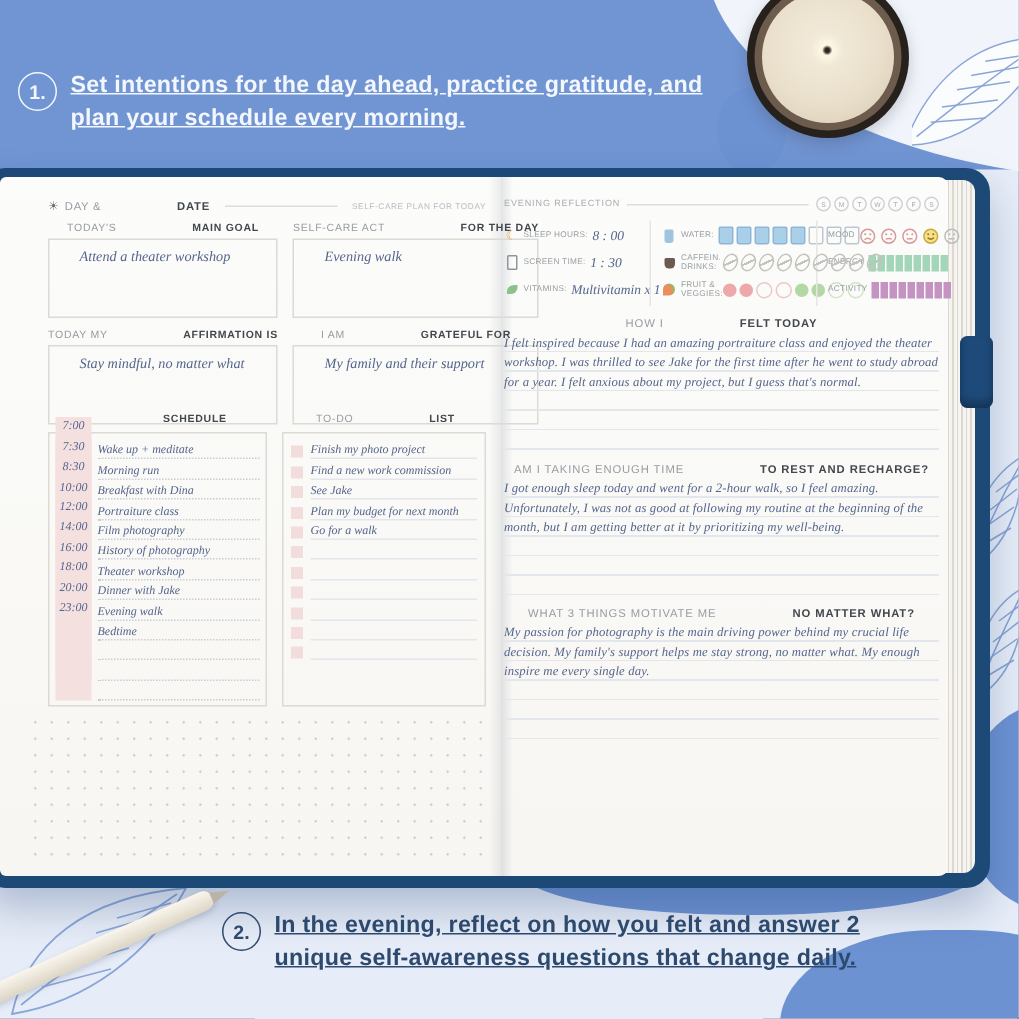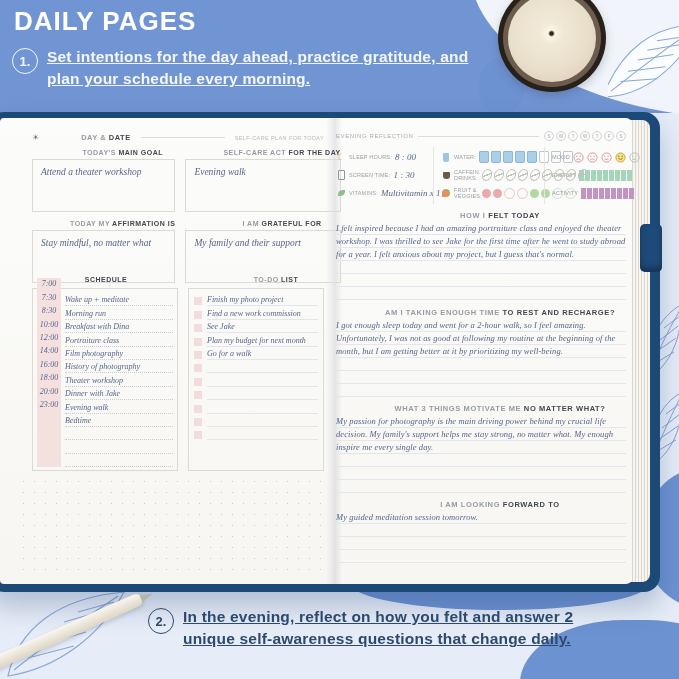--- a/index.html
+++ b/index.html
@@ -46,34 +46,34 @@
     background:repeating-linear-gradient(to right,#f5f4f0 0 2px,#dcd8d0 2px 3px);}
   .sheet{position:absolute;left:12px;top:6px;width:632px;height:466px;border-radius:4px 6px 6px 4px;
     background:linear-gradient(#fcfcfa,#f7f6f3);}
   .spine{position:absolute;left:326px;top:0;width:16px;height:466px;
     background:linear-gradient(to right,rgba(0,0,0,0),rgba(80,90,110,.10) 48%,rgba(80,90,110,.14) 52%,rgba(0,0,0,0));}
   .penloop{position:absolute;left:652px;top:112px;width:22px;height:48px;background:#1e4a7a;
     border-radius:5px;box-shadow:inset 0 -4px 6px rgba(0,0,0,.3);}
 
   
   .lbl{font-size:7px;letter-spacing:.5px;text-align:center;white-space:nowrap;}
-  .lbl .n{color:#979ca2;font-weight:700;margin-left:38px;}
-  .lbl .b{color:#43484e;font-weight:700;}
+  .lbl .n{color:#979ca2;font-weight:400;}
+  .lbl .b{color:#43484e;font-weight:700;margin-left:48px;}
   .hand{font-family:Liberation Serif, serif;font-style:italic;color:#55658c;}
 
   
   .lp-header{position:absolute;left:32px;top:15px;width:292px;display:flex;align-items:center;gap:4px;}
   .lp-header .dd{font-size:7.5px;letter-spacing:.5px;}
   .lp-header .rule{flex:1;border-top:1px solid #dedcd6;margin:0 6px;}
   .lp-note{font-size:5.5px;color:#b7bcc2;letter-spacing:.4px;}
   .sun{font-size:8px;color:#6a6f75;line-height:1;}
   .boxgrid{position:absolute;left:32px;top:31px;width:292px;display:grid;
     grid-template-columns:1fr 1fr;gap:8px 10px;}
   .cell .lbl{margin-bottom:3px;}
-  .cell .vbox{border:1px solid #dbdad4;height:44px;padding:7px 6px 0 8px;font-size:9.5px;}
+  .cell .vbox{border:1px solid #dbdad4;height:44px;padding:7px 6px 0 20px;font-size:9.5px;}
   .coltitles{position:absolute;left:32px;top:158px;width:292px;display:grid;grid-template-columns:148px 1fr;gap:10px;}
   .schedbox{position:absolute;left:32px;top:170px;width:146px;height:183px;border:1px solid #dbdad4;
     padding:4px 4px 0 4px;box-sizing:border-box;}
   .todobox{position:absolute;left:188px;top:170px;width:136px;height:183px;border:1px solid #dbdad4;
     padding:4px 5px 0 5px;box-sizing:border-box;}
   .srow{display:flex;align-items:flex-end;height:13.4px;gap:4px;}
   .stime{flex:0 0 24px;background:#f5e0e0;height:28px;font-size:8px;text-align:center;line-height:11px;}
   .sact{flex:1;font-size:8px;line-height:11px;border-bottom:1px dotted #c8cdd6;white-space:nowrap;overflow:hidden;}
   .trow{display:flex;align-items:flex-end;height:13.4px;gap:5px;}
   .tchk{flex:0 0 8px;height:8px;background:#f3dcdc;margin-bottom:1px;}
@@ -128,21 +128,20 @@
   .pen:after{content:"";position:absolute;right:-12px;top:2.5px;width:0;height:0;
     border-left:13px solid #b9b4a8;border-top:4px solid rgba(0,0,0,0);border-bottom:4px solid rgba(0,0,0,0);}
 </style>
 </head>
 <body>
 
 <div id="stage">
 
   <div class="banner"></div>
   <div class="white-wave"></div>
-  <div class="title">DAILY PAGES</div>
   <div class="step step1">
     <div class="step-circle">1.</div>
     <div class="step-text">Set intentions for the day ahead, practice gratitude, and plan your schedule every morning.</div>
   </div>
 
   <div class="blob blob-candle"></div>
   <div class="blob blob-right"></div>
   <div class="blob blob-bottom"></div>
   <div class="blob blob-corner"></div>
 
@@ -491,24 +490,20 @@
         <div class="qblock">
           <div class="qh lbl"><span class="n">AM I TAKING ENOUGH TIME </span><span class="b">TO REST AND RECHARGE?</span></div>
           <div class="ansbox h78 hand">I got enough sleep today and went for a 2-hour walk, so I feel amazing. Unfortunately, I was not as good at following my routine at the beginning of the month, but I am getting better at it by prioritizing my well-being.</div>
         </div>
 
         <div class="qblock">
           <div class="qh lbl"><span class="n">WHAT 3 THINGS MOTIVATE ME </span><span class="b">NO MATTER WHAT?</span></div>
           <div class="ansbox h78 hand">My passion for photography is the main driving power behind my crucial life decision. My family's support helps me stay strong, no matter what. My enough inspire me every single day.</div>
         </div>
 
-        <div class="qblock">
-          <div class="qh lbl"><span class="n">I AM LOOKING </span><span class="b">FORWARD TO</span></div>
-          <div class="ansbox h65 hand">My guided meditation session tomorrow.</div>
-        </div>
       </div>
     </div>
   </div>
 
   <div class="step step2">
     <div class="step-circle">2.</div>
     <div class="step-text">In the evening, reflect on how you felt and answer 2 unique self-awareness questions that change daily.</div>
   </div>
 
   <div class="pen"></div>

